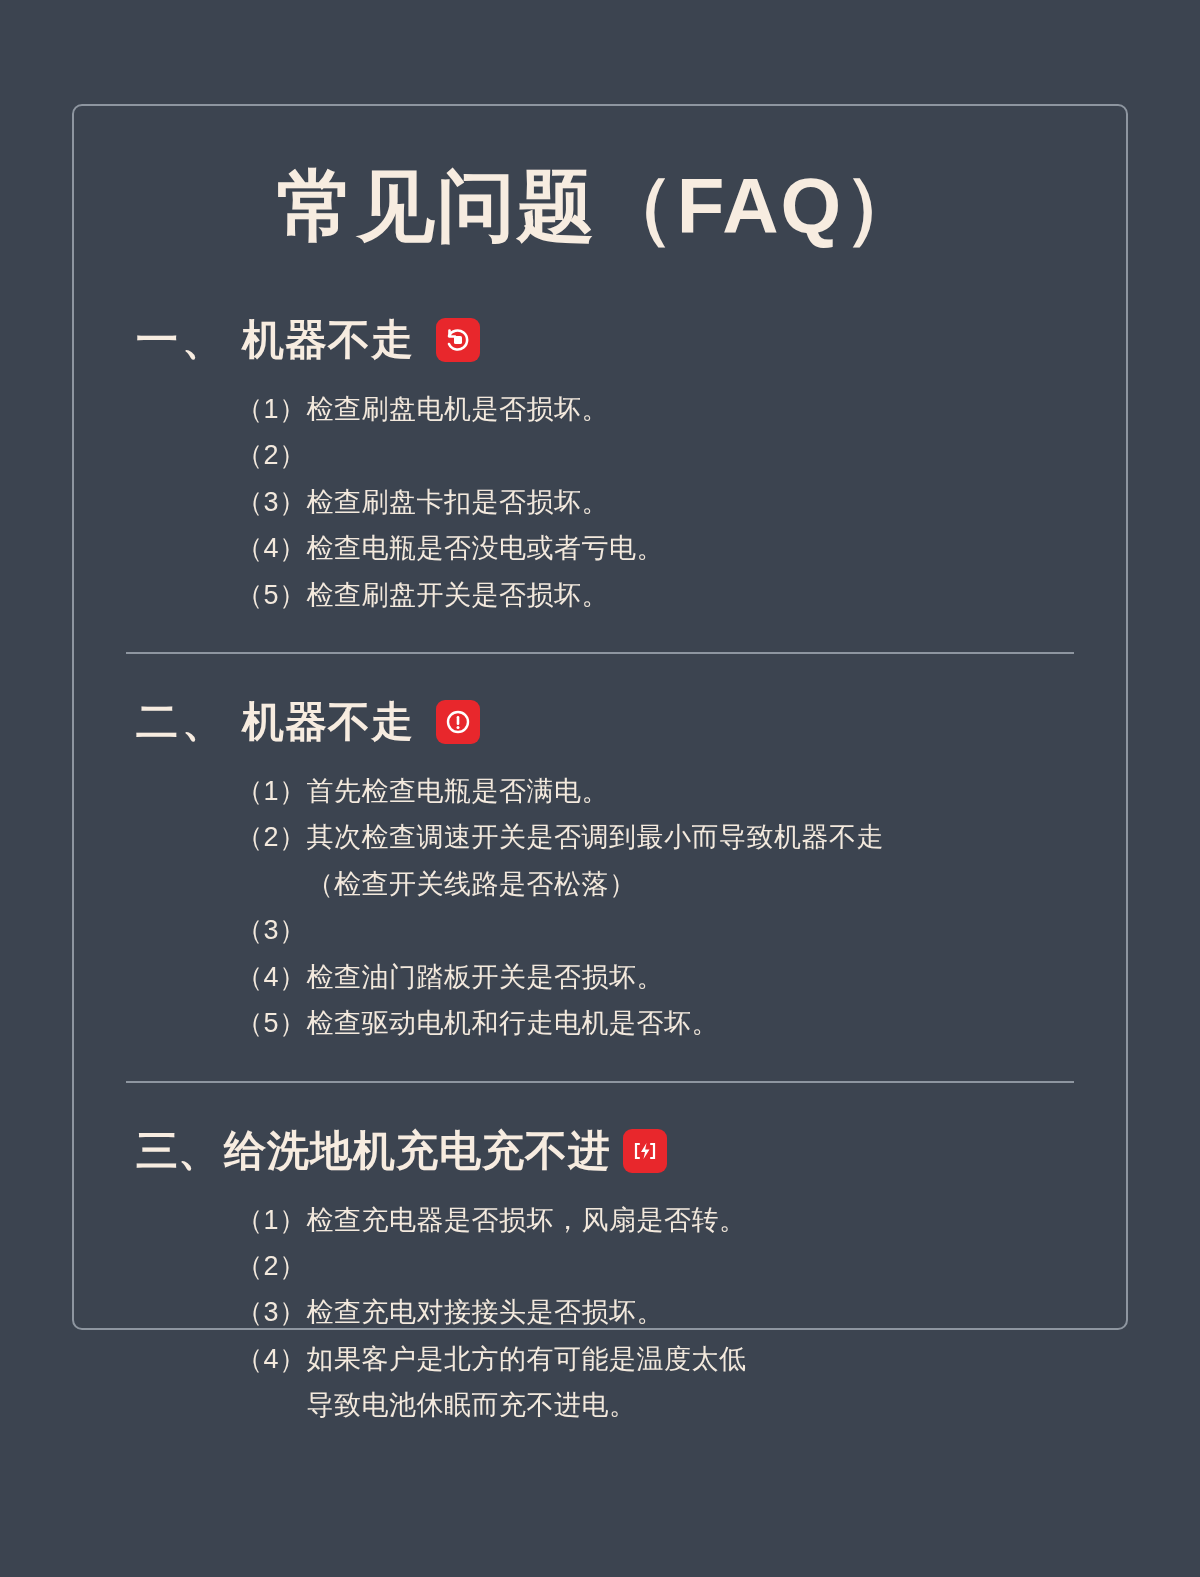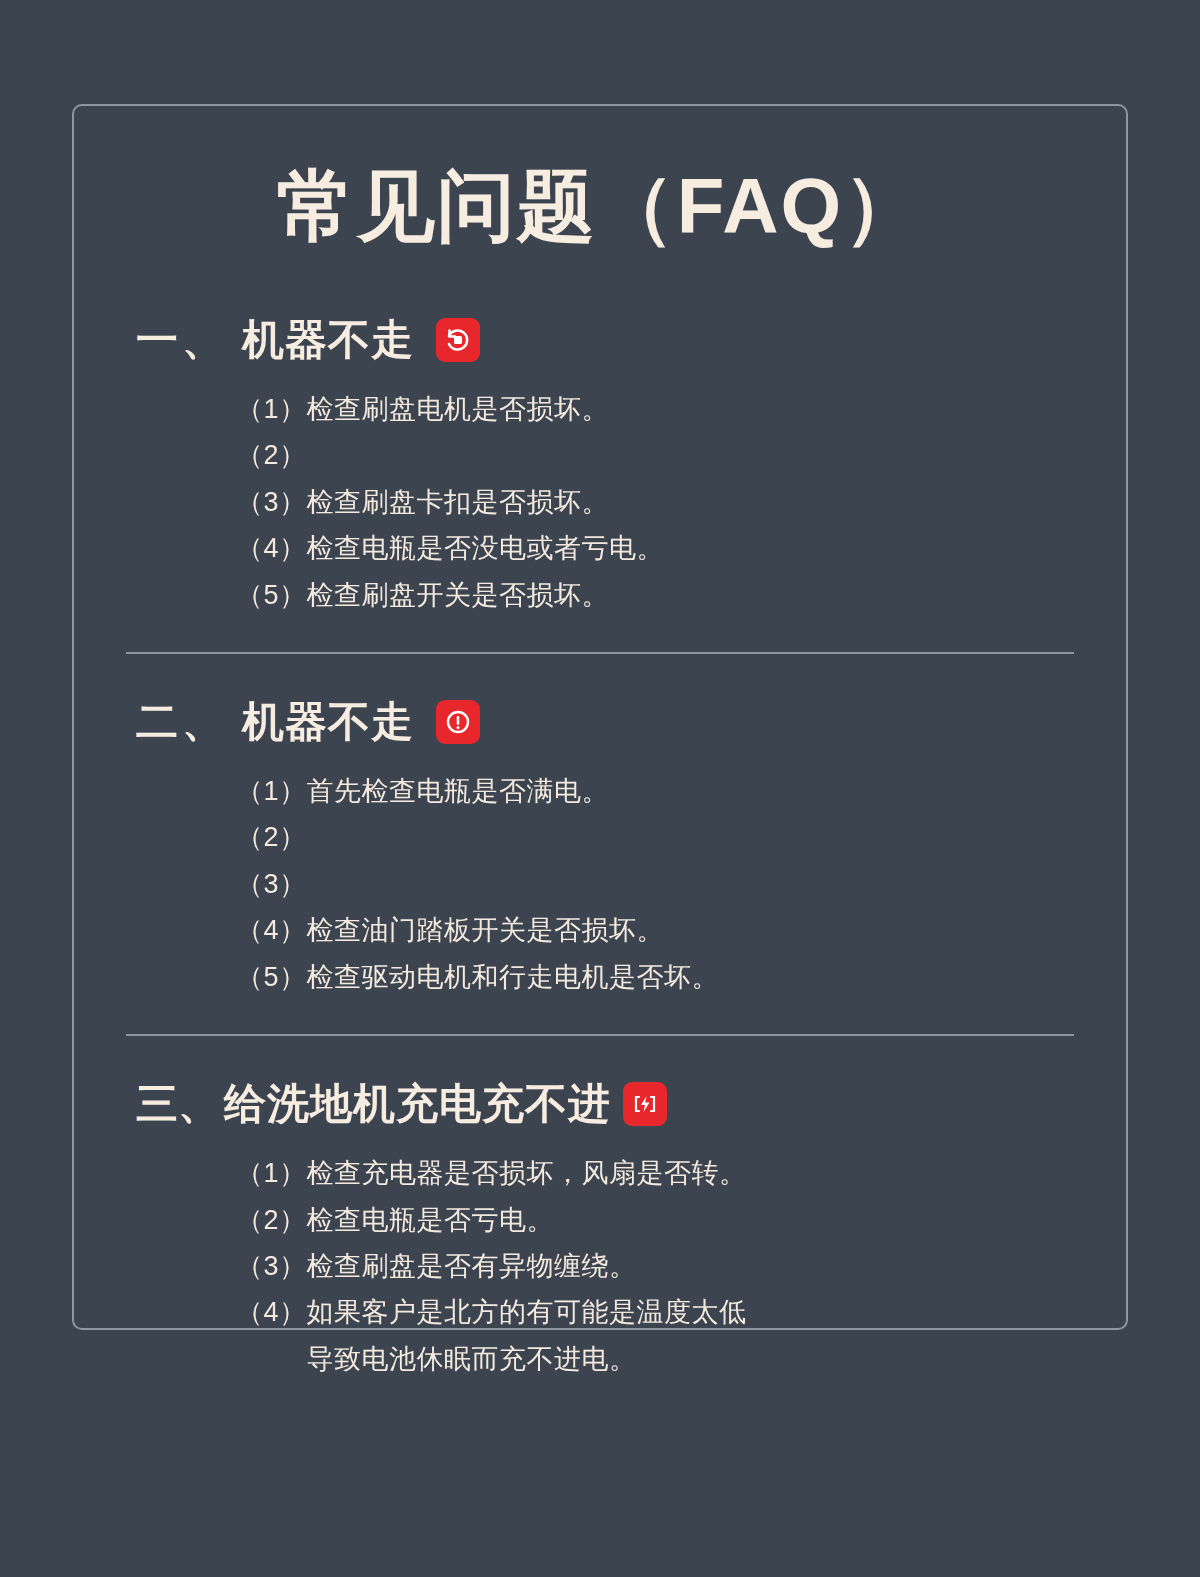--- a/index.html
+++ b/index.html
@@ -159,20 +159,22 @@
           </svg>
         </span>
       </div>
       <ul class="items">
         <li class="item">
           <span class="item-num">（1）</span>
           <span class="item-text">首先检查电瓶是否满电。</span>
         </li>
         <li class="item">
           <span class="item-num">（2）</span>
+          <span class="item-text">其次检查调速开关是否调到最小而导致机器不走
+（检查开关线路是否松落）</span>
         </li>
         <li class="item">
           <span class="item-num">（3）</span>
         </li>
         <li class="item">
           <span class="item-num">（4）</span>
           <span class="item-text">检查油门踏板开关是否损坏。</span>
         </li>
         <li class="item">
           <span class="item-num">（5）</span>
@@ -196,25 +198,24 @@
           </svg>
         </span>
       </div>
       <ul class="items">
         <li class="item">
           <span class="item-num">（1）</span>
           <span class="item-text">检查充电器是否损坏，风扇是否转。</span>
         </li>
         <li class="item">
           <span class="item-num">（2）</span>
-          <span class="item-text">检查电瓶是否亏电。</span>
         </li>
         <li class="item">
           <span class="item-num">（3）</span>
-          <span class="item-text">检查刷盘是否有异物缠绕。</span>
+          <span class="item-text">检查充电对接接头是否损坏。</span>
         </li>
         <li class="item">
           <span class="item-num">（4）</span>
           <span class="item-text">如果客户是北方的有可能是温度太低
    导致电池休眠而充不进电。</span>
         </li>
       </ul>
     </div>
 
   </div>

